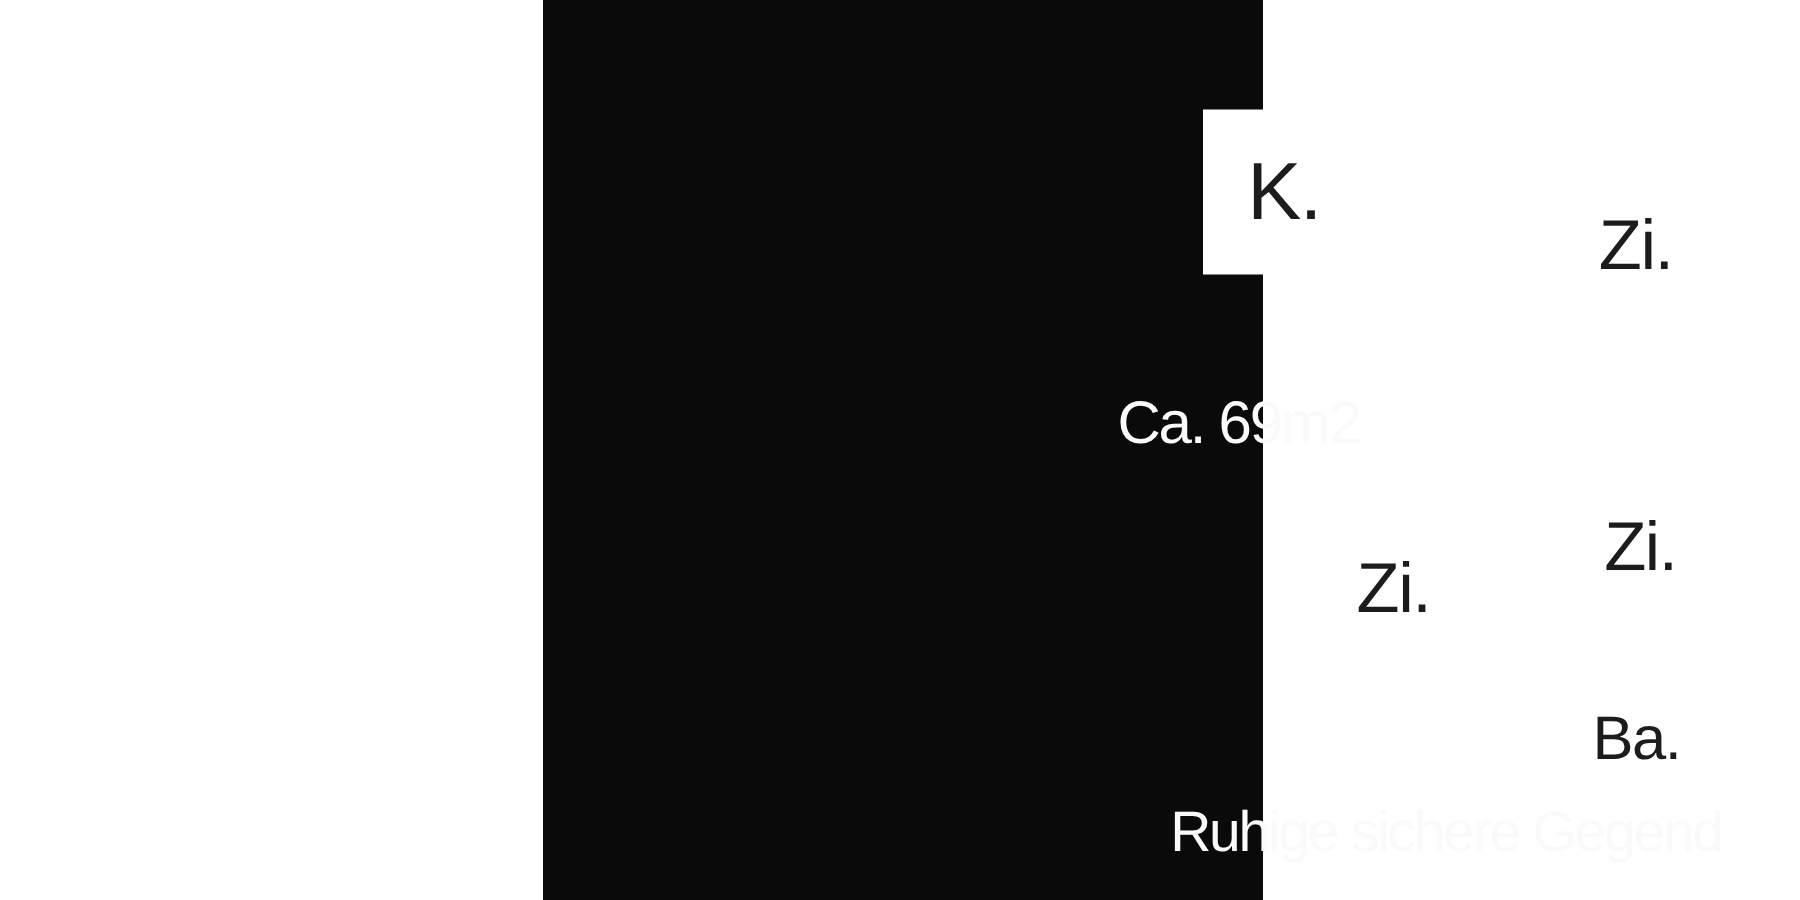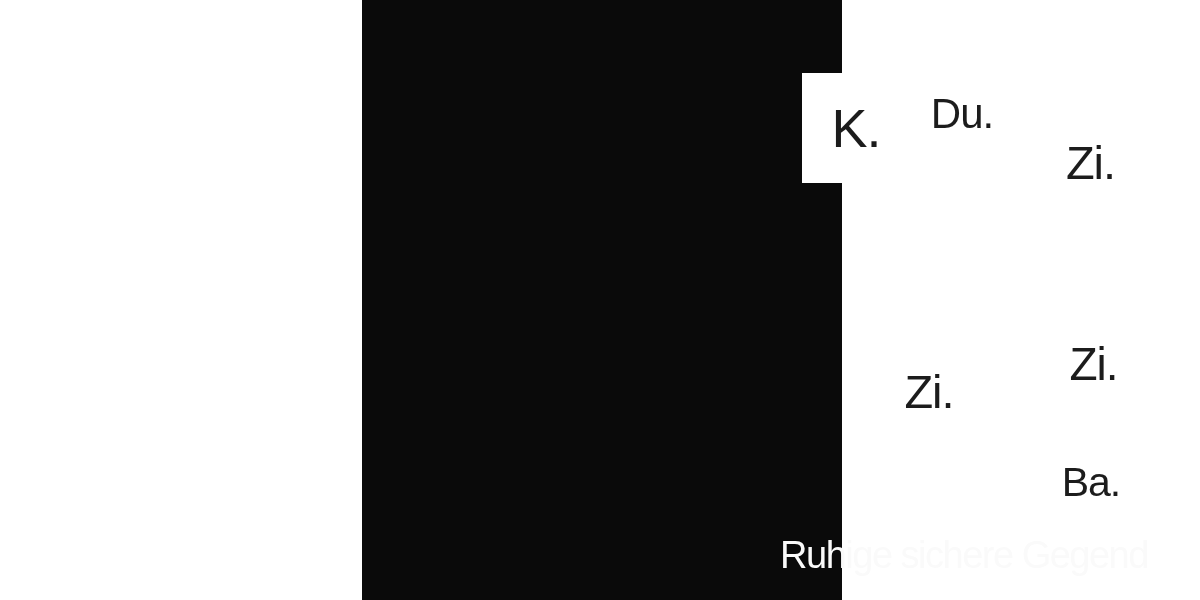--- a/index.html
+++ b/index.html
@@ -52,21 +52,21 @@
 
   .room-balcony {
     position: absolute;
     left: 679px; top: 462px;
     width: 100px; height: 61px;
     background: var(--room-fill);
     color: var(--room-text);
     border-radius: 0 0 50px 50px / 0 0 58px 58px;
     display: flex;
     justify-content: center;
-    align-items: flex-start;
+    align-items: center;
     font-size: 41px;
     letter-spacing: -1px;
     line-height: 1.0;
   }
 
   .area-label {
     position: absolute;
     left: 383px;
     top: 262px;
     color: var(--caption-text);
@@ -91,38 +91,36 @@
 </head>
 <body>
 
 <div class="page">
   <div class="panel">
 
     <div class="room room-kitchen">
       <span class="room-label">K.</span>
     </div>
 
-    <div class="room room-shower">
-      <span class="room-label">Du.</span>
-    </div>
 
 
     <div class="room room-top-right">
       <span class="room-label">Zi.</span>
     </div>
 
     <div class="room room-middle">
       <span class="room-label">Zi.</span>
     </div>
 
     <div class="room room-bottom-right">
       <span class="room-label">Zi.</span>
     </div>
 
     <div class="room-balcony">
       <span class="room-label">Ba.</span>
     </div>
 
+    <div class="area-label">Ca. 69m2</div>
 
     <div class="caption">Ruhige sichere Gegend</div>
 
   </div>
 </div>
 
 </body></html>

